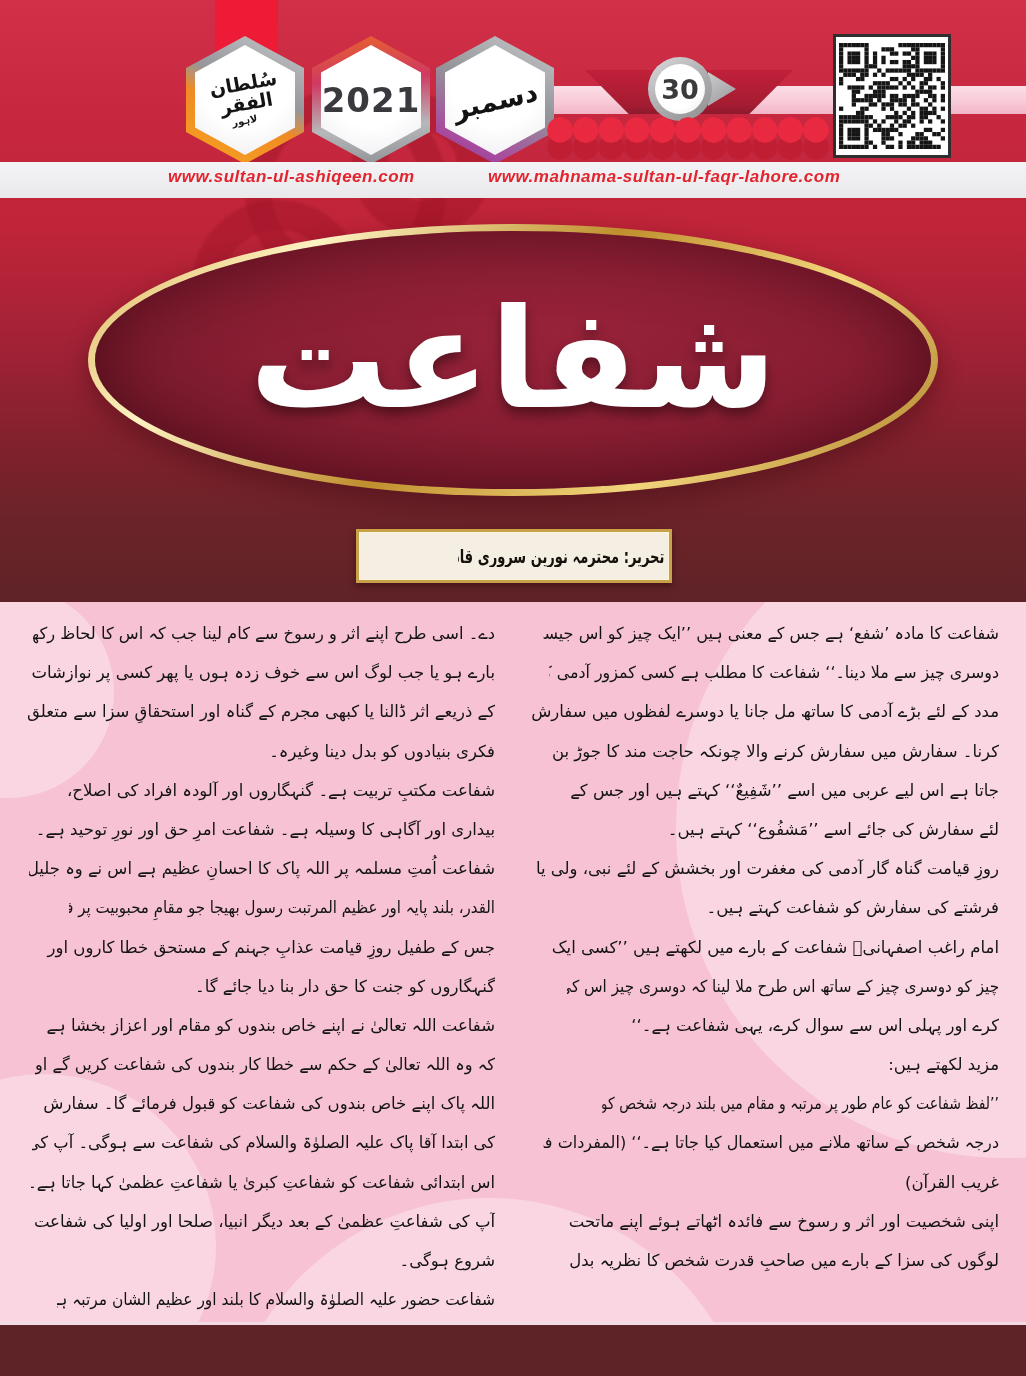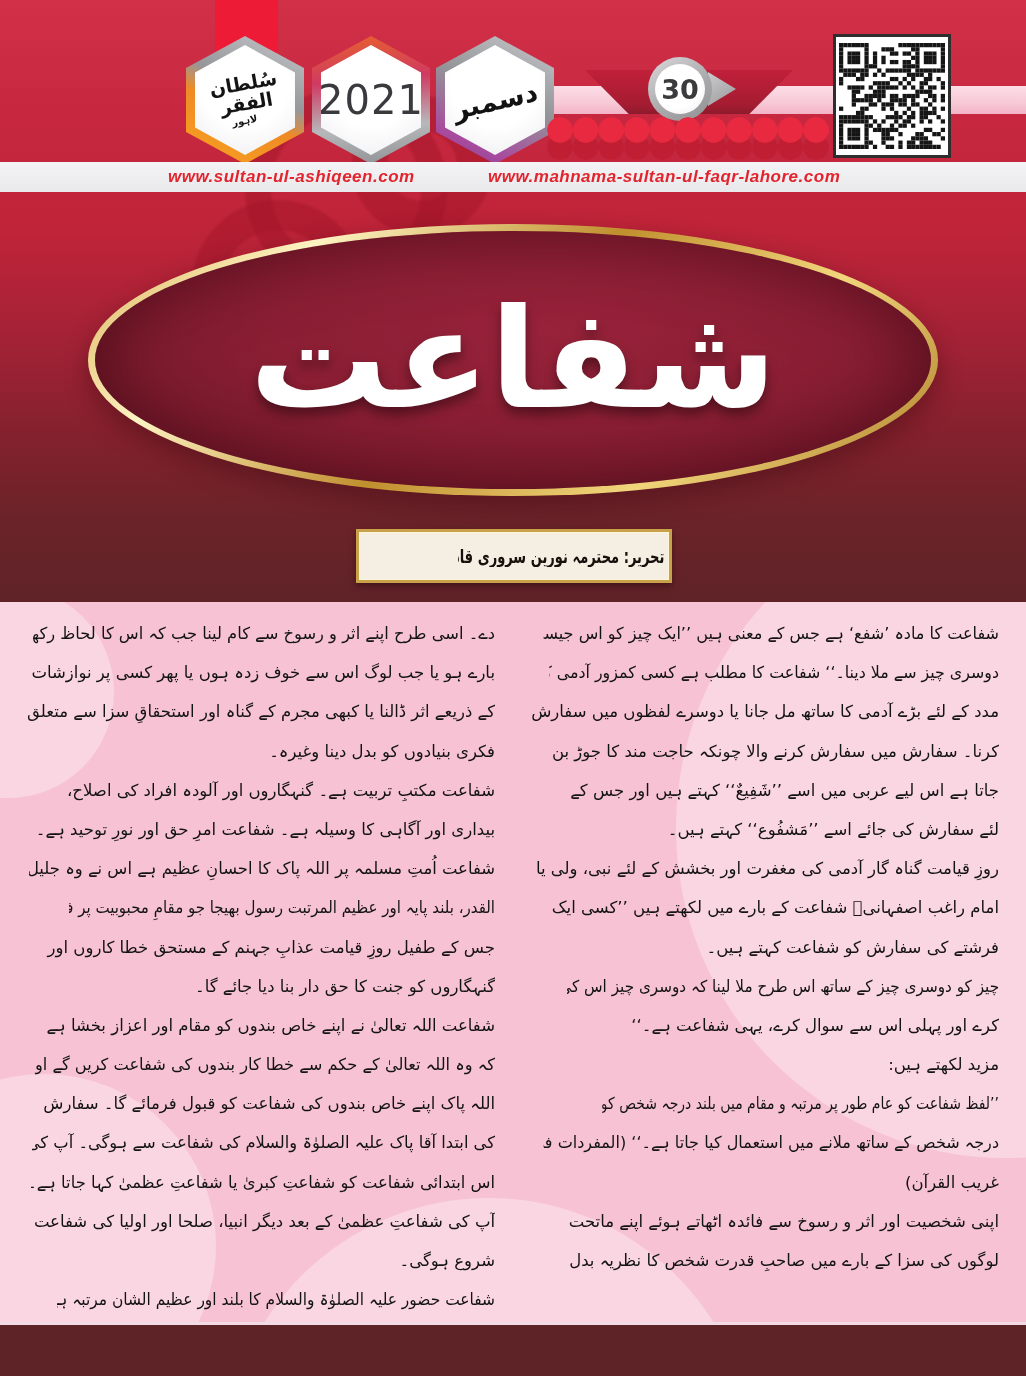--- a/index.html
+++ b/index.html
@@ -24,21 +24,21 @@
   .hex{position:absolute;top:36px;width:118px;height:128px;
        clip-path:polygon(50% 0,100% 25%,100% 75%,50% 100%,0 75%,0 25%);}
   .hex1{left:186px;background:linear-gradient(205deg,#c7c8ca 0%,#96979b 42%,#ef8a25 58%,#f7a320 100%);}
   .hex2{left:312px;background:linear-gradient(175deg,#e8622c 0%,#cf3a62 35%,#b7b8ba 70%,#8f9093 100%);}
   .hex3{left:436px;background:linear-gradient(205deg,#c9cacc 0%,#939498 45%,#a84b9e 80%,#7e3f93 100%);}
   .hex-inner{position:absolute;inset:9px;clip-path:polygon(50% 0,100% 25%,100% 75%,50% 100%,0 75%,0 25%);
     background:radial-gradient(circle at 50% 35%,#ffffff 50%,#ececf0 100%);
     display:flex;flex-direction:column;align-items:center;justify-content:center;text-align:center;}
   .logo-main{font-size:19px;font-weight:bold;color:#141414;transform:rotate(-10deg);line-height:1.05;}
   .logo-sub{font-size:10px;font-weight:bold;color:#141414;transform:rotate(-10deg);margin-top:2px;}
-  .year-label{font-size:40px;font-weight:normal;color:#3a3a3e;letter-spacing:1px;}
+  .year-label{font-size:34px;font-weight:bold;color:#3a3a3e;letter-spacing:1px;}
   .month-label{font-size:27px;font-weight:bold;color:#121212;transform:rotate(-13deg);}
 
   
   .trapezoid{position:absolute;left:585px;top:70px;width:208px;height:44px;
     clip-path:polygon(0 0,100% 0,79% 100%,21% 100%);
     background:linear-gradient(180deg,#c1203a 0%,#a41c31 80%,#8e1a2c 100%);}
   .pin-circle{position:absolute;left:648px;top:57px;width:64px;height:64px;border-radius:50%;
     background:linear-gradient(145deg,#dadadc 0%,#ababad 55%,#8f8f92 100%);}
   .pin-point{position:absolute;left:708px;top:72px;width:28px;height:34px;
     clip-path:polygon(0 0,100% 50%,0 100%);background:linear-gradient(145deg,#cccccd,#98989b);}
@@ -49,21 +49,21 @@
   
   .scallops-top,.scallops-bottom{position:absolute;left:547px;width:282px;height:27px;background-repeat:repeat-x;}
   .scallops-bottom{top:134px;background-image:radial-gradient(circle 13px at 13px 13px,#c01e33 12.4px,transparent 13px);background-size:25.6px 27px;}
   .scallops-top{top:117px;background-image:radial-gradient(circle 13px at 13px 13px,#e9293f 12.4px,transparent 13px);background-size:25.6px 27px;}
 
   
   .qr-box{position:absolute;left:833px;top:34px;width:118px;height:124px;background:#ffffff;
     border:3px solid #2e2e2e;box-sizing:border-box;display:flex;align-items:center;justify-content:center;}
 
   
-  .web-bar{position:absolute;left:0;top:162px;width:1026px;height:30px;
+  .web-bar{position:absolute;left:0;top:162px;width:1026px;height:36px;
     background:linear-gradient(180deg,#f4f4f6 0%,#e9e9ec 100%);}
   .web-link{position:absolute;top:0;height:30px;display:flex;align-items:center;
     font-family:"Liberation Sans",sans-serif;font-style:italic;font-weight:bold;font-size:17px;color:#e2242e;letter-spacing:.5px;}
   .web-left{left:168px;}
   .web-right{left:488px;}
 
   
   .oval-outer{position:absolute;left:88px;top:224px;width:850px;height:272px;border-radius:50%;
     background:linear-gradient(135deg,#d8ad54 0%,#fdf3c2 22%,#c08f2e 48%,#f2d67c 72%,#a87a24 100%);
     box-shadow:0 10px 24px rgba(60,10,18,.45);padding:0;}
@@ -488,22 +488,22 @@
 
     <div class="columns">
       <div class="col">
           <div class="text-line fit-line" style="transform-origin: 100% 50%; transform: scaleX(0.972973);">شفاعت کا مادہ ’شفع‘ ہے جس کے معنی ہیں ’’ایک چیز کو اس جیسی</div>
           <div class="text-line fit-line" style="transform-origin: 100% 50%; transform: scaleX(0.960986);">دوسری چیز سے ملا دینا۔‘‘ شفاعت کا مطلب ہے کسی کمزور آدمی کی</div>
           <div class="text-line fit-line">مدد کے لئے بڑے آدمی کا ساتھ مل جانا یا دوسرے لفظوں میں سفارش</div>
           <div class="text-line fit-line">کرنا۔ سفارش میں سفارش کرنے والا چونکہ حاجت مند کا جوڑ بن</div>
           <div class="text-line fit-line">جاتا ہے اس لیے عربی میں اسے ’’شَفِیعٌ‘‘ کہتے ہیں اور جس کے</div>
           <div class="text-line fit-line">لئے سفارش کی جائے اسے ’’مَشفُوع‘‘ کہتے ہیں۔</div>
           <div class="text-line fit-line">روزِ قیامت گناہ گار آدمی کی مغفرت اور بخشش کے لئے نبی، ولی یا</div>
+          <div class="text-line fit-line">فرشتے کی سفارش کو شفاعت کہتے ہیں۔</div>
           <div class="text-line fit-line">امام راغب اصفہانیؒ شفاعت کے بارے میں لکھتے ہیں ’’کسی ایک</div>
-          <div class="text-line fit-line">فرشتے کی سفارش کو شفاعت کہتے ہیں۔</div>
           <div class="text-line fit-line" style="transform-origin: 100% 50%; transform: scaleX(0.923077);">چیز کو دوسری چیز کے ساتھ اس طرح ملا لینا کہ دوسری چیز اس کی مدد</div>
           <div class="text-line fit-line">کرے اور پہلی اس سے سوال کرے، یہی شفاعت ہے۔‘‘</div>
           <div class="text-line fit-line">مزید لکھتے ہیں:</div>
           <div class="text-line fit-line" style="transform-origin: 100% 50%; transform: scaleX(0.847826);">’’لفظ شفاعت کو عام طور پر مرتبہ و مقام میں بلند درجہ شخص کو اس سے کم</div>
           <div class="text-line fit-line" style="transform-origin: 100% 50%; transform: scaleX(0.972973);">درجہ شخص کے ساتھ ملانے میں استعمال کیا جاتا ہے۔‘‘ (المفردات فی</div>
           <div class="text-line fit-line">غریب القرآن)</div>
           <div class="text-line fit-line">اپنی شخصیت اور اثر و رسوخ سے فائدہ اٹھاتے ہوئے اپنے ماتحت</div>
           <div class="text-line fit-line">لوگوں کی سزا کے بارے میں صاحبِ قدرت شخص کا نظریہ بدل</div>
         </div>
       <div class="col">

